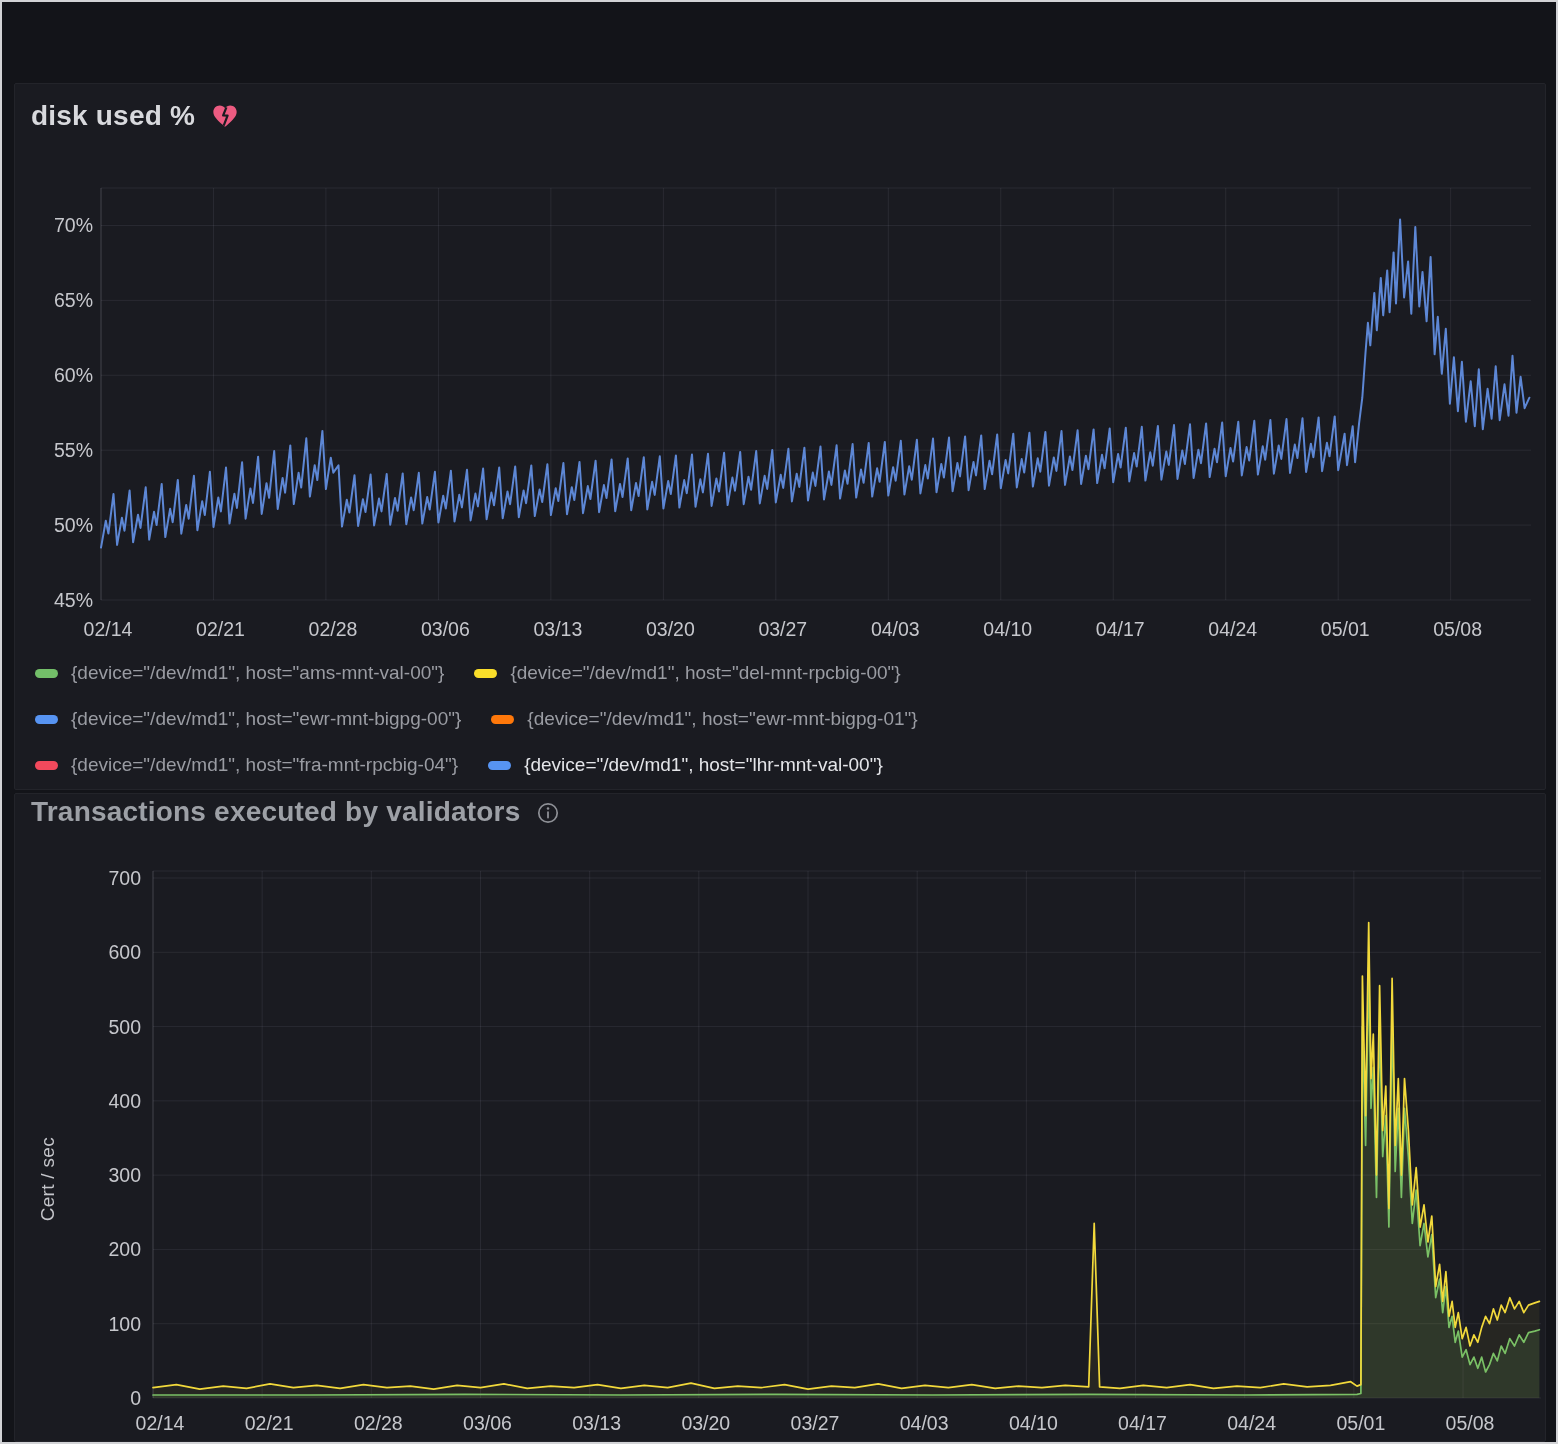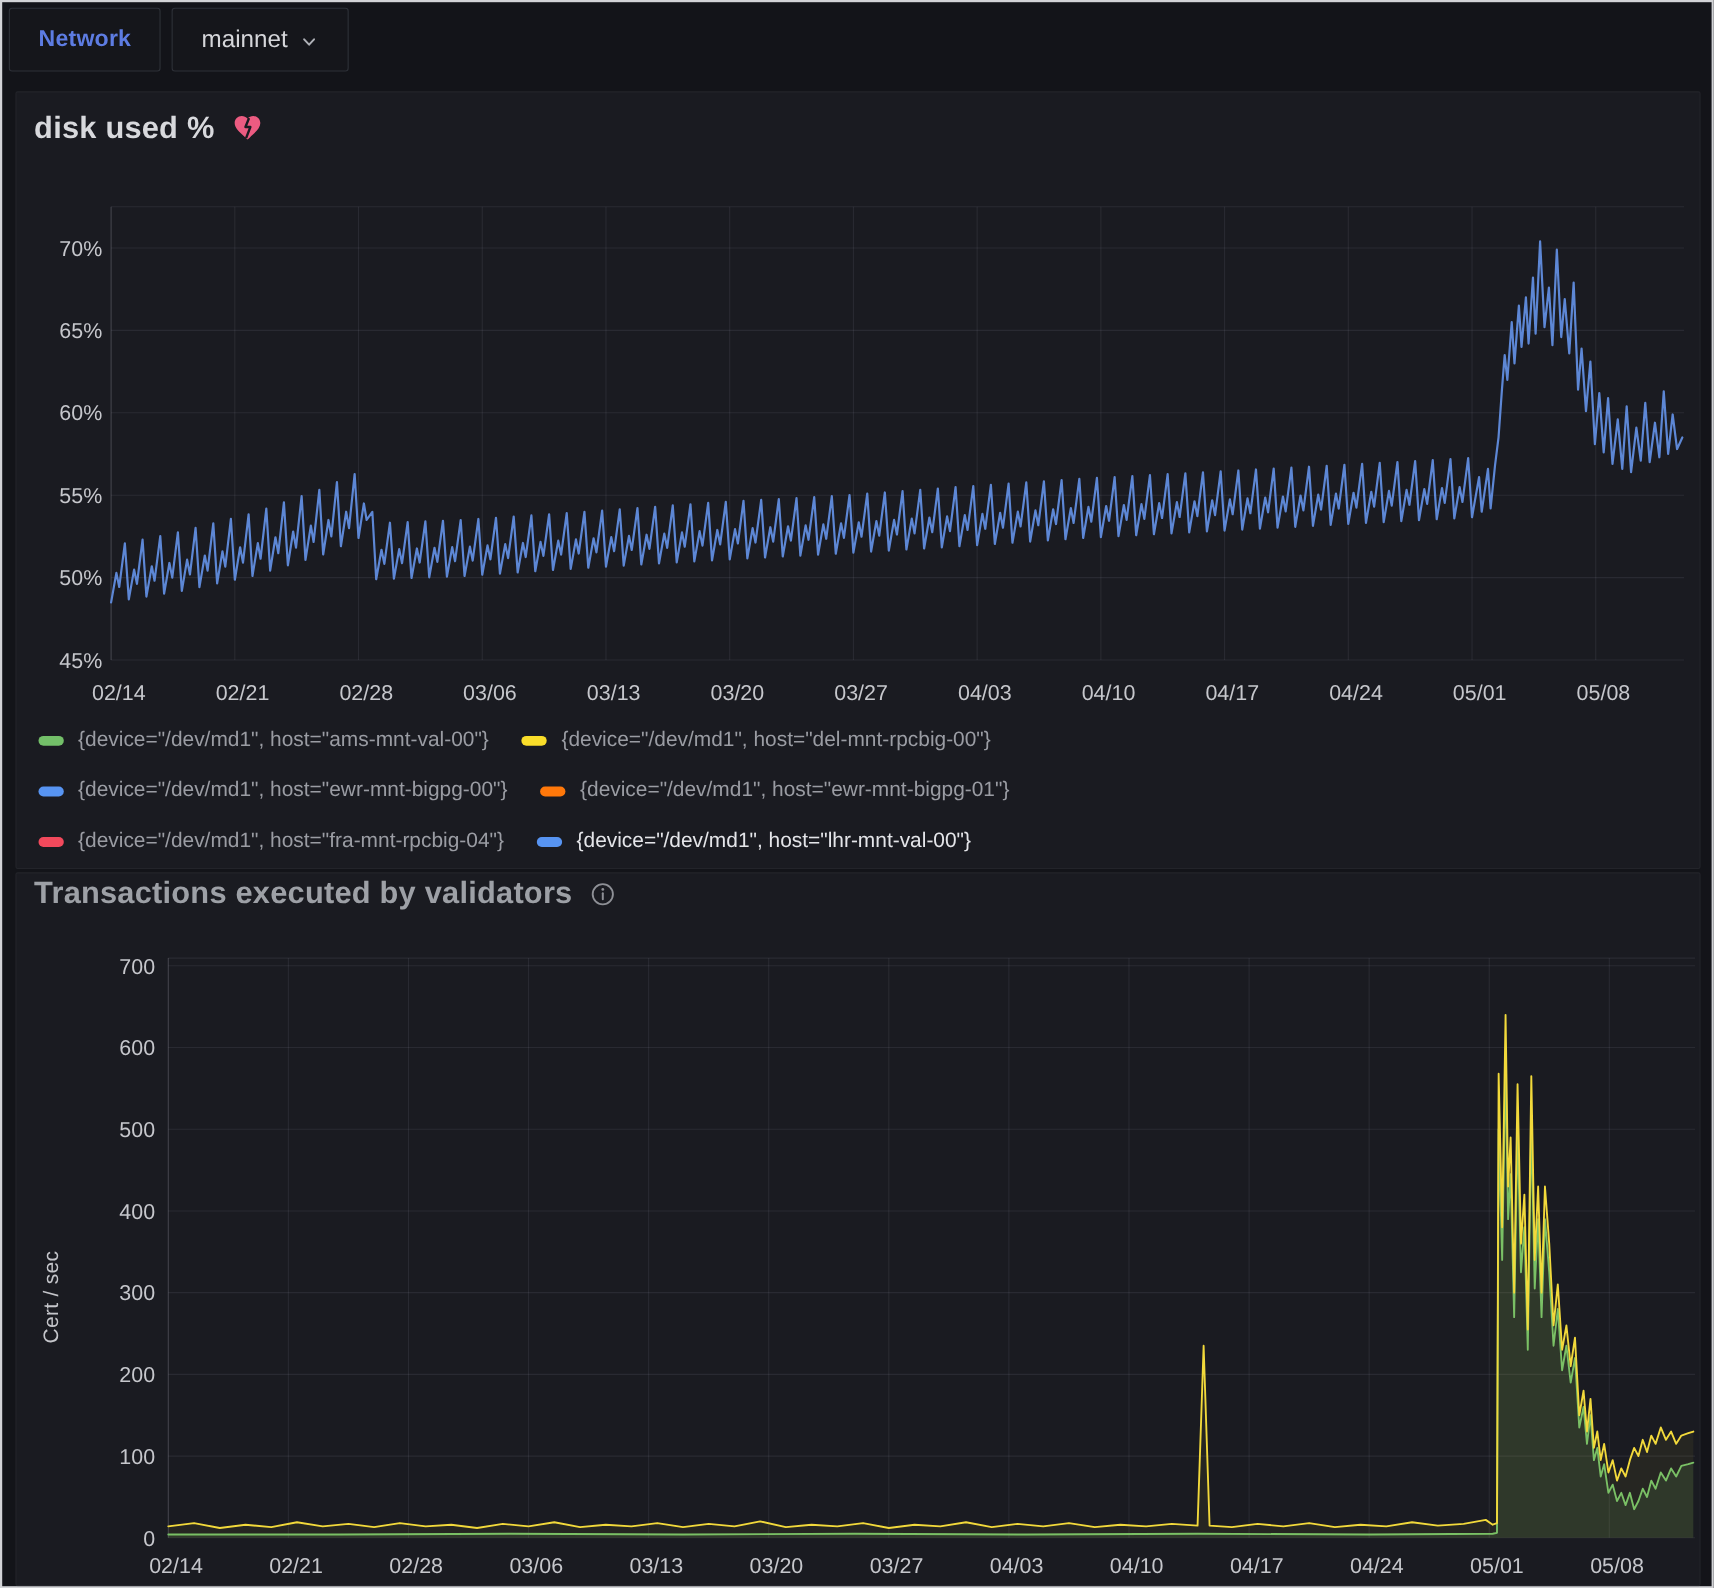--- a/index.html
+++ b/index.html
@@ -39,33 +39,20 @@
   .ylab{
     position:absolute;left:22px;top:343px;transform:rotate(180deg);
     writing-mode:vertical-rl;font-size:19px;color:#c4c5ca;letter-spacing:.3px;
   }
 </style>
 </head>
 <body>
 
 <div class="screen">
 
-  <div class="topbar">
-    <div class="var-box">
-      <span class="var-label">Network</span>
-    </div>
-    <div class="var-box">
-      <span class="var-value">
-        <span>mainnet</span>
-        <svg class="chev" viewBox="0 0 24 24">
-          <polyline points="6 9 12 15.5 18 9" fill="none" stroke="#aeb0b6" stroke-width="2.4" stroke-linecap="round" stroke-linejoin="round"></polyline>
-        </svg>
-      </span>
-    </div>
-  </div>
 
   <div class="panel" id="panel1">
     <div class="panel-title-row">
       <span class="panel-title">disk used %</span>
       <svg class="status-icon" viewBox="0 0 24 24">
         <path d="M12 21.3l-1.45-1.32C5.4 15.36 2 12.28 2 8.5 2 5.42 4.42 3 7.5 3c1.74 0 3.41.81 4.5 2.09C13.09 3.81 14.76 3 16.5 3 19.58 3 22 5.42 22 8.5c0 3.78-3.4 6.86-8.55 11.54L12 21.3z" fill="#ec5b81"></path>
         <polyline points="13.2 4.6 10.4 11.5 14.2 11.6 10.9 20.2" fill="none" stroke="#1a1b21" stroke-width="1.9" stroke-linejoin="round"></polyline>
       </svg>
     </div>
     <svg class="chart-svg" id="svg1" width="1530" height="705" viewBox="0 0 1530 705">

